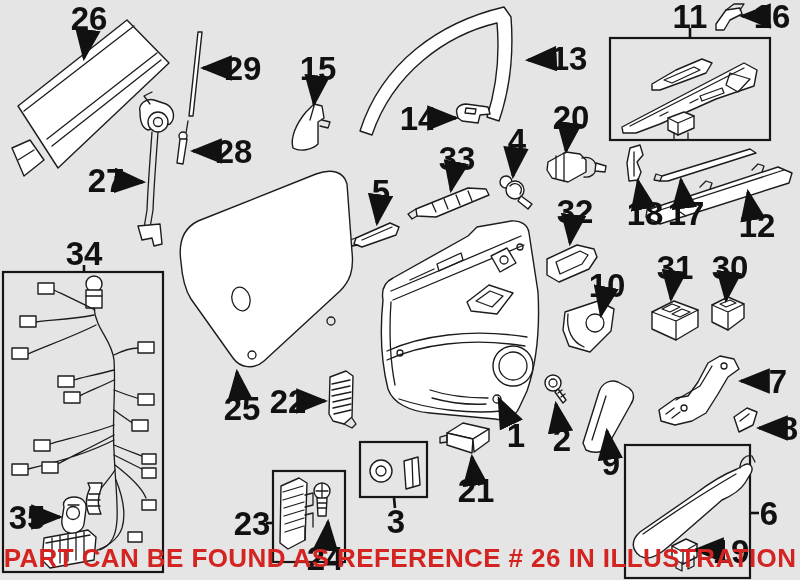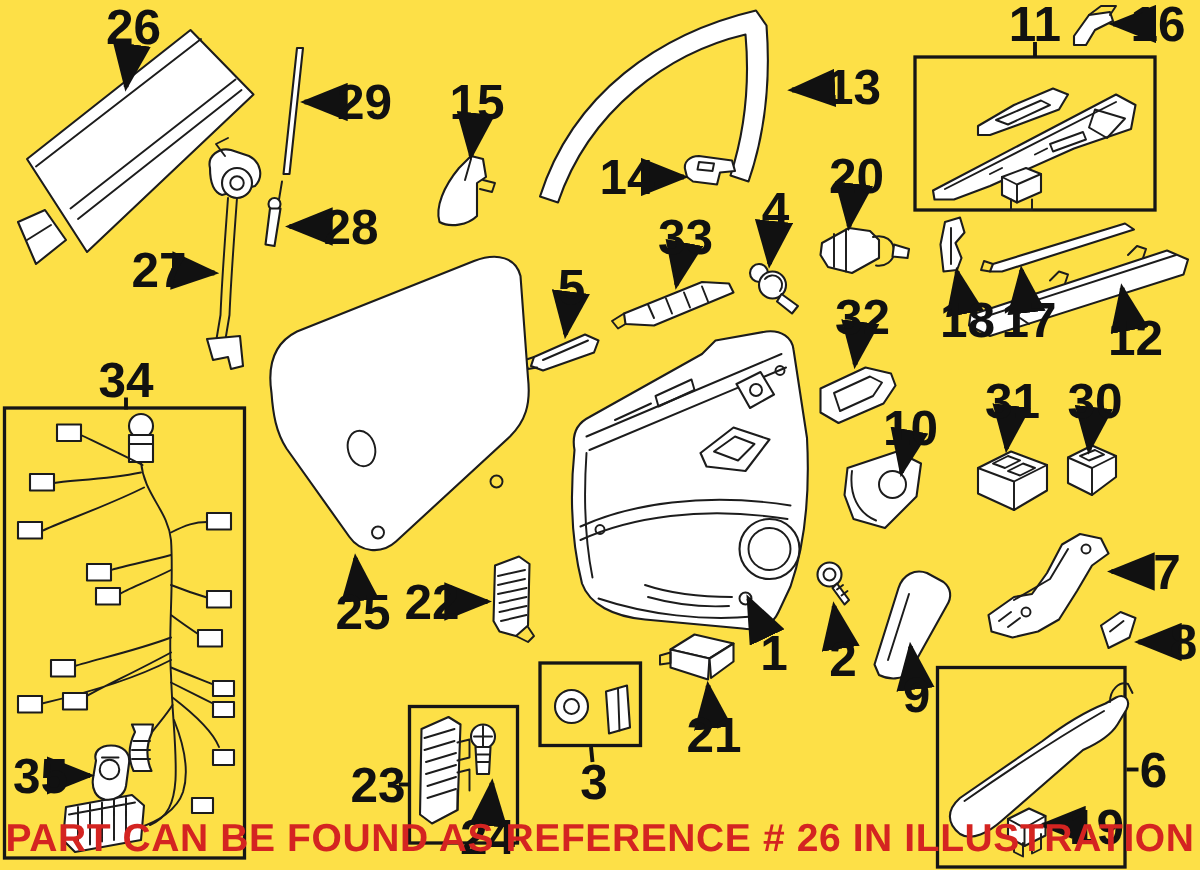--- a/index.html
+++ b/index.html
@@ -1,16 +1,16 @@
 <!DOCTYPE html>
 <html><head>
 <meta charset="utf-8">
 <style>
   html,body{margin:0;padding:0;background:#fff;}
-  #stage{position:relative;width:800px;height:580px;background:#fde047;overflow:hidden;
+  #stage{position:relative;width:800px;height:580px;background:#e5e5e5;overflow:hidden;
          font-family:"Liberation Sans",sans-serif;}
   #art{position:absolute;left:0;top:0;}
   .fw{fill:#ffffff;stroke:#1c1c1c;stroke-width:1.4;stroke-linejoin:round;stroke-linecap:round;}
   .ln{fill:none;stroke:#1c1c1c;stroke-width:1.3;stroke-linejoin:round;stroke-linecap:round;}
   .box{fill:none;stroke:#161616;stroke-width:2.2;}
   .ref-num{font-family:"Liberation Sans",sans-serif;font-weight:700;font-size:33px;fill:#111111;
            text-anchor:middle;}
   .leader-arrow{stroke:#111111;stroke-width:3.2;fill:none;}
   .leader-line{stroke:#111111;stroke-width:2.6;fill:none;}
   #caption{position:absolute;left:400px;top:543px;transform:translateX(-50%);

